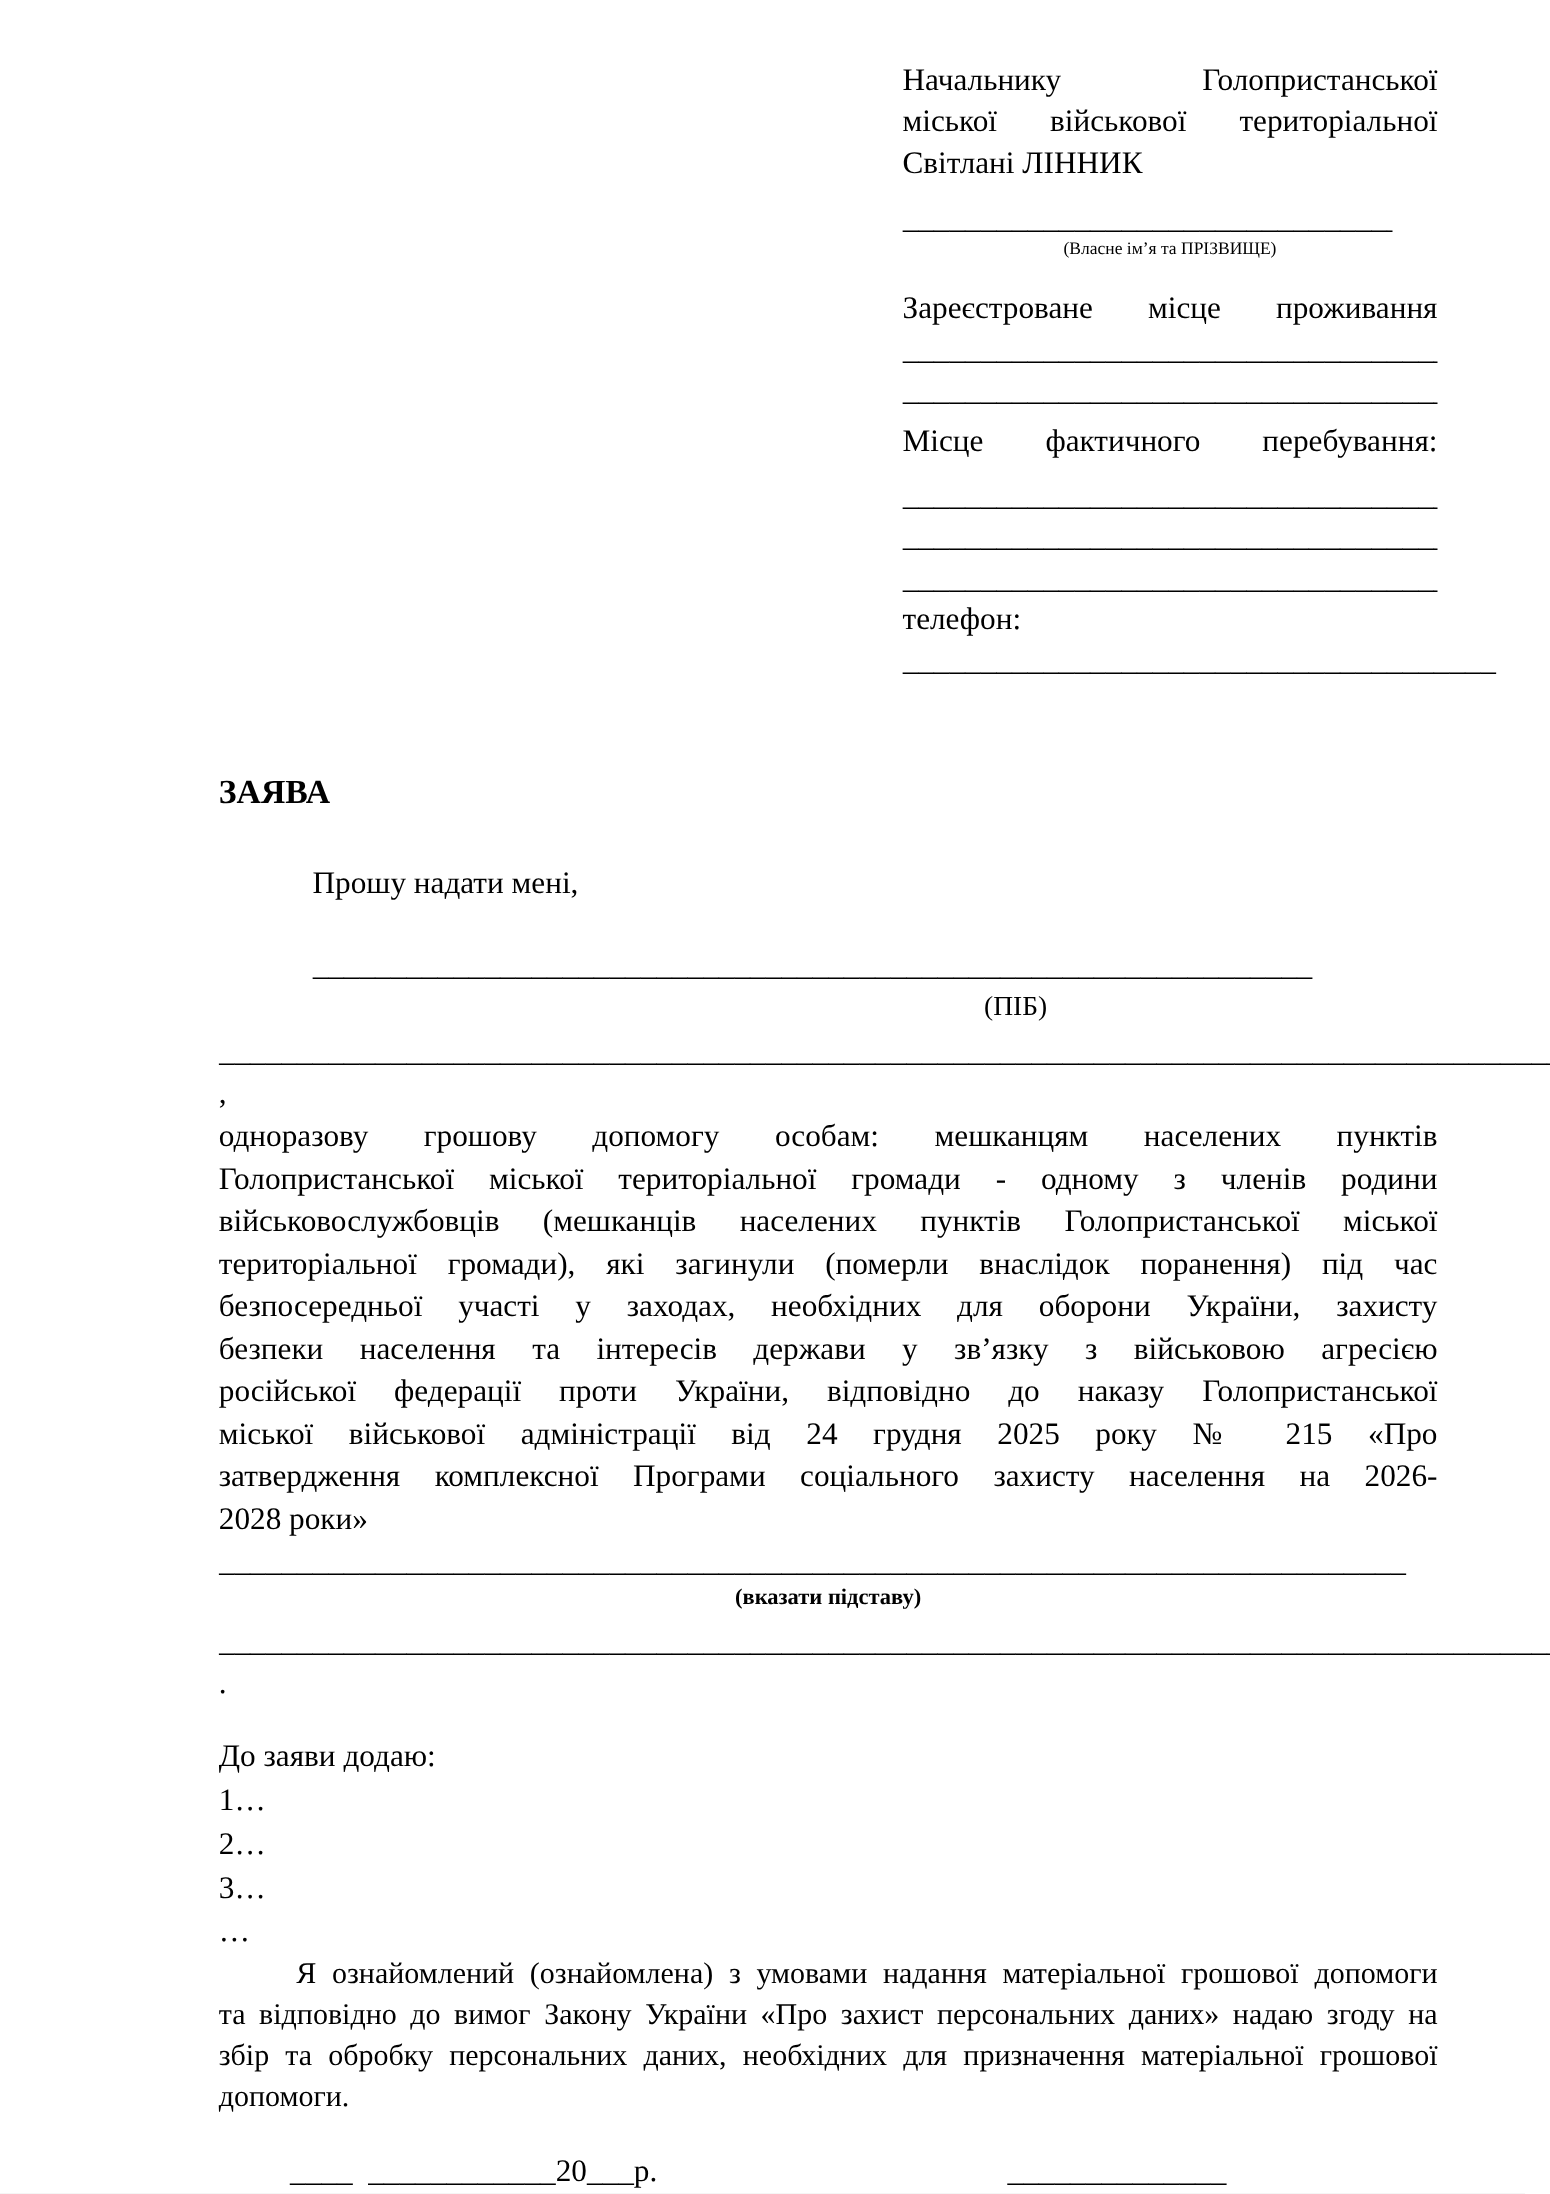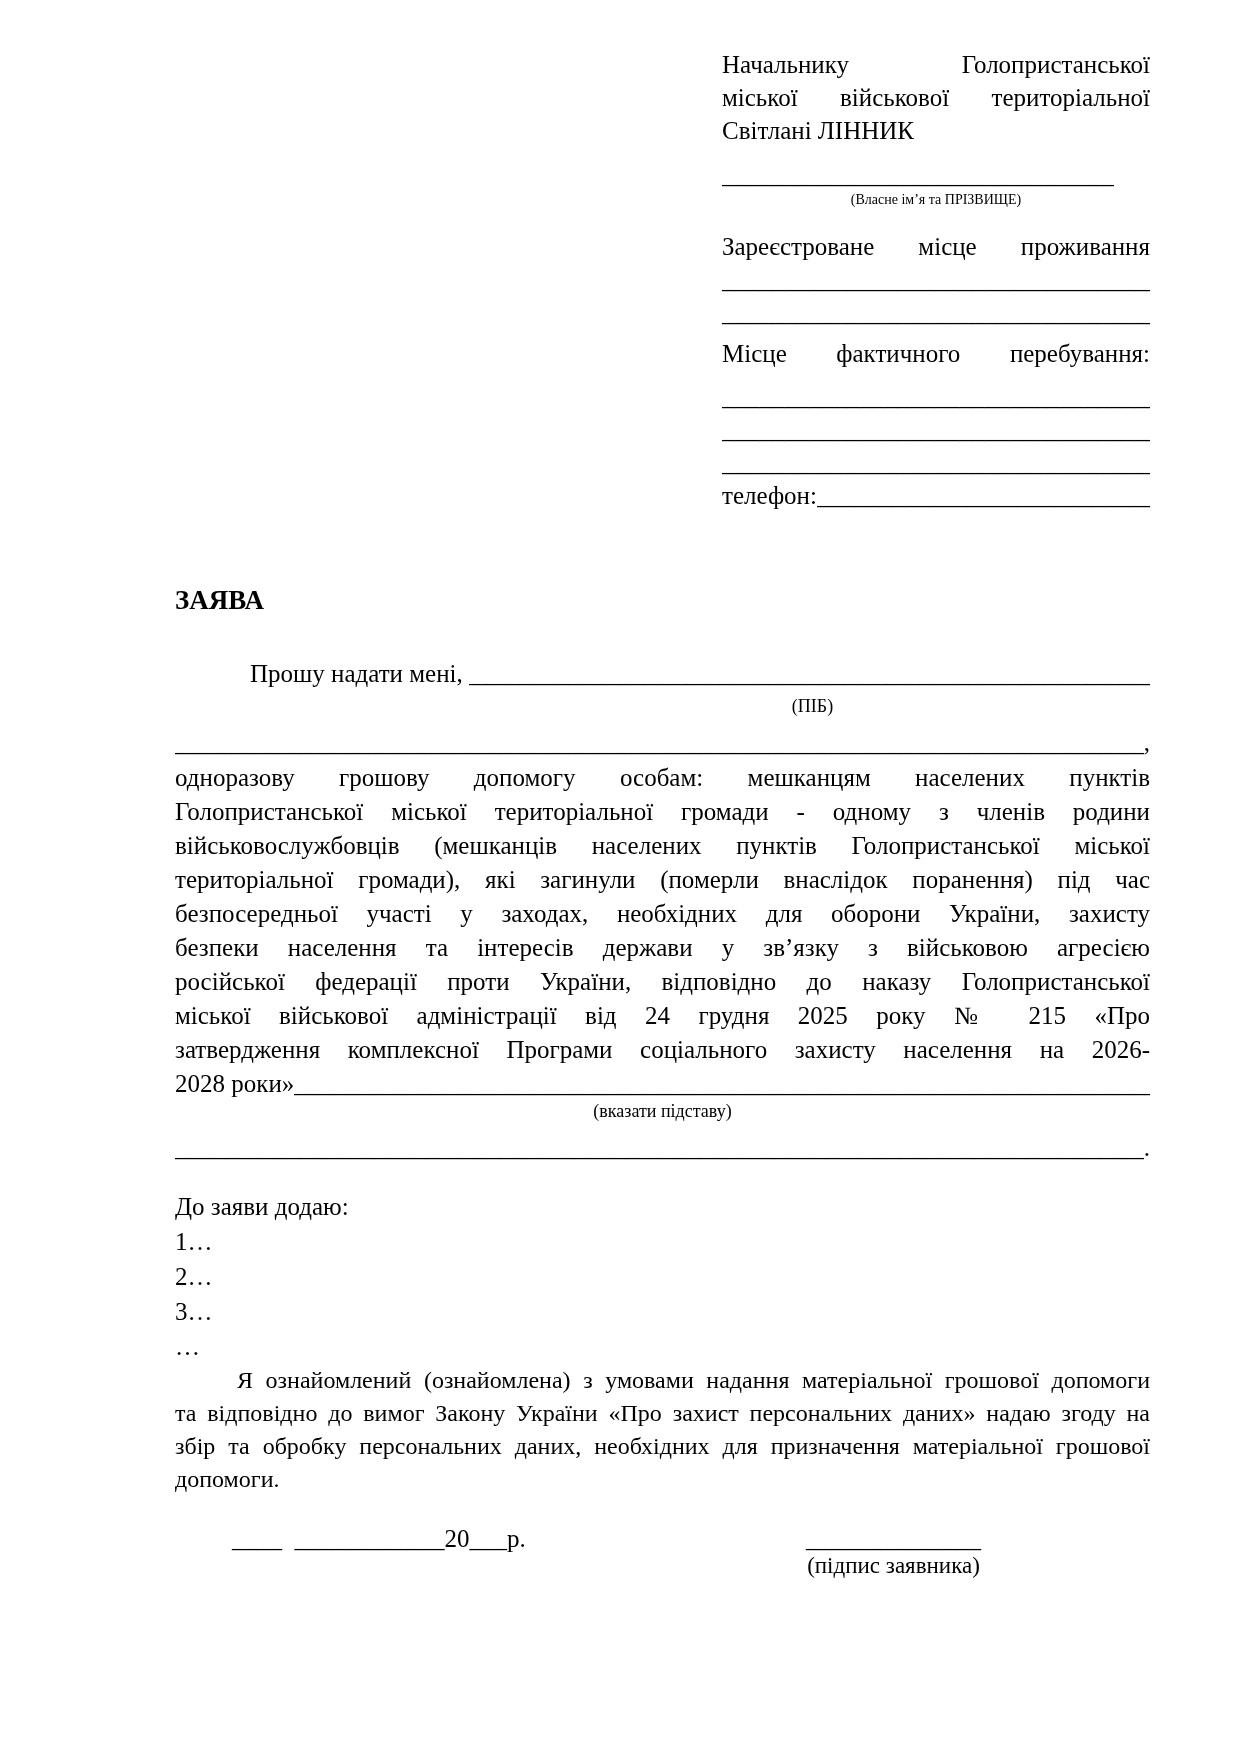--- a/index.html
+++ b/index.html
@@ -12,45 +12,45 @@
     box-sizing:border-box;
     padding:48px 90px 0 175px;
     font-family:"Liberation Serif", serif;
     font-size:25px;
     line-height:33px;
   }
   
   .jline { text-align:justify; text-align-last:justify; }
   
   .fill { overflow:hidden; white-space:nowrap; }
-  .flexrow { display:flex; align-items:baseline; }
+  .flexrow { display:flex; align-items:baseline;flex-direction:column; }
   .flexrow .grow { flex:1 1 auto; min-width:0; }
 
   .addressee { width:428px; margin-left:547px; }
   .addressee .blankline { width:100%; line-height:33px; }
   .name-blank { width:392px; margin-top:12px; line-height:31px; }
   .small-caption { font-size:14px; line-height:20px; text-align:center; }
   .reg-label { margin-top:20px; }
   .act-label { margin-top:8px; }
   .addr-gap { margin-top:10px; }
   .phone-row { line-height:33px; }
 
   .doc-title { margin-top:72px; font-weight:bold; font-size:27px; }
 
   .intro-row { margin-top:40px; padding-left:75px; }
-  .pib-caption { margin-top:6px; padding-left:300px; font-size:18px; line-height:20px; text-align:center; }
+  .pib-caption { margin-top:6px; padding-left:300px; font-size:22px; line-height:20px; text-align:center; }
 
   .rule-row { margin-top:10px; line-height:33px; }
   .rule-row .punct { flex:0 0 auto; }
 
   .bodypara { margin-top:2px; }
   .bodypara .bline { line-height:34px; }
   .tail-row { line-height:34px; }
 
-  .reason-caption { font-size:18px; line-height:20px; text-align:center; }
+  .reason-caption { font-size:18px; line-height:20px; text-align:center;font-weight:bold; }
 
   .attach-label { margin-top:26px; line-height:34px; }
   .attach-item { line-height:35px; }
 
   .consent { font-size:24px; }
   .consent .cline { line-height:33px; }
   .consent .cline.first { text-indent:62px; }
   .consent .cline.last { text-align:left; }
 
   .footer-row { display:flex; align-items:flex-start; margin-top:26px; }

